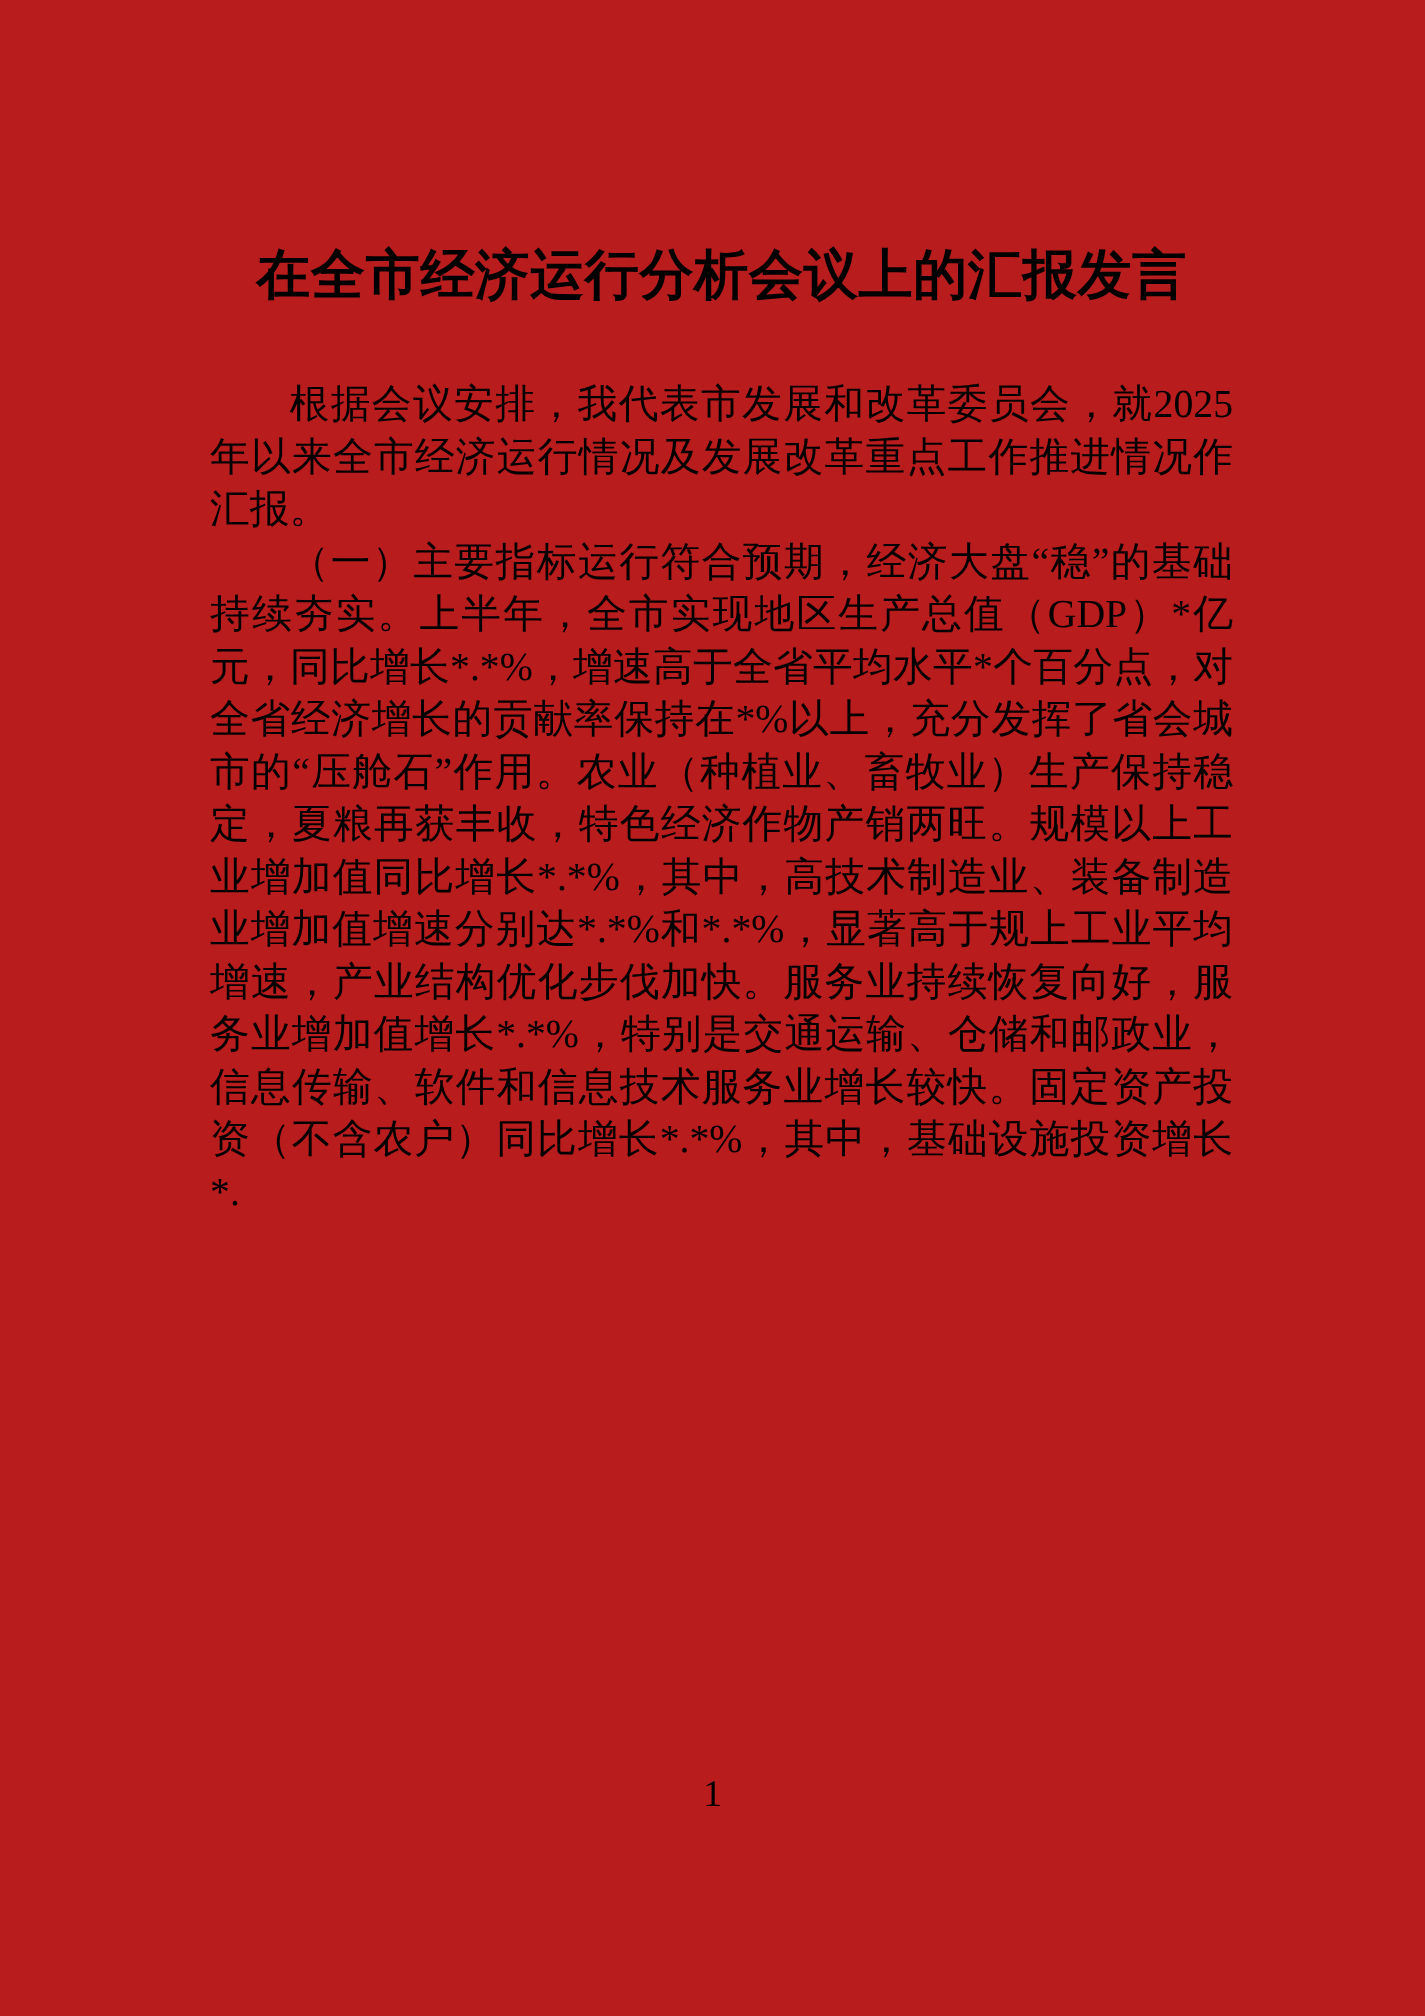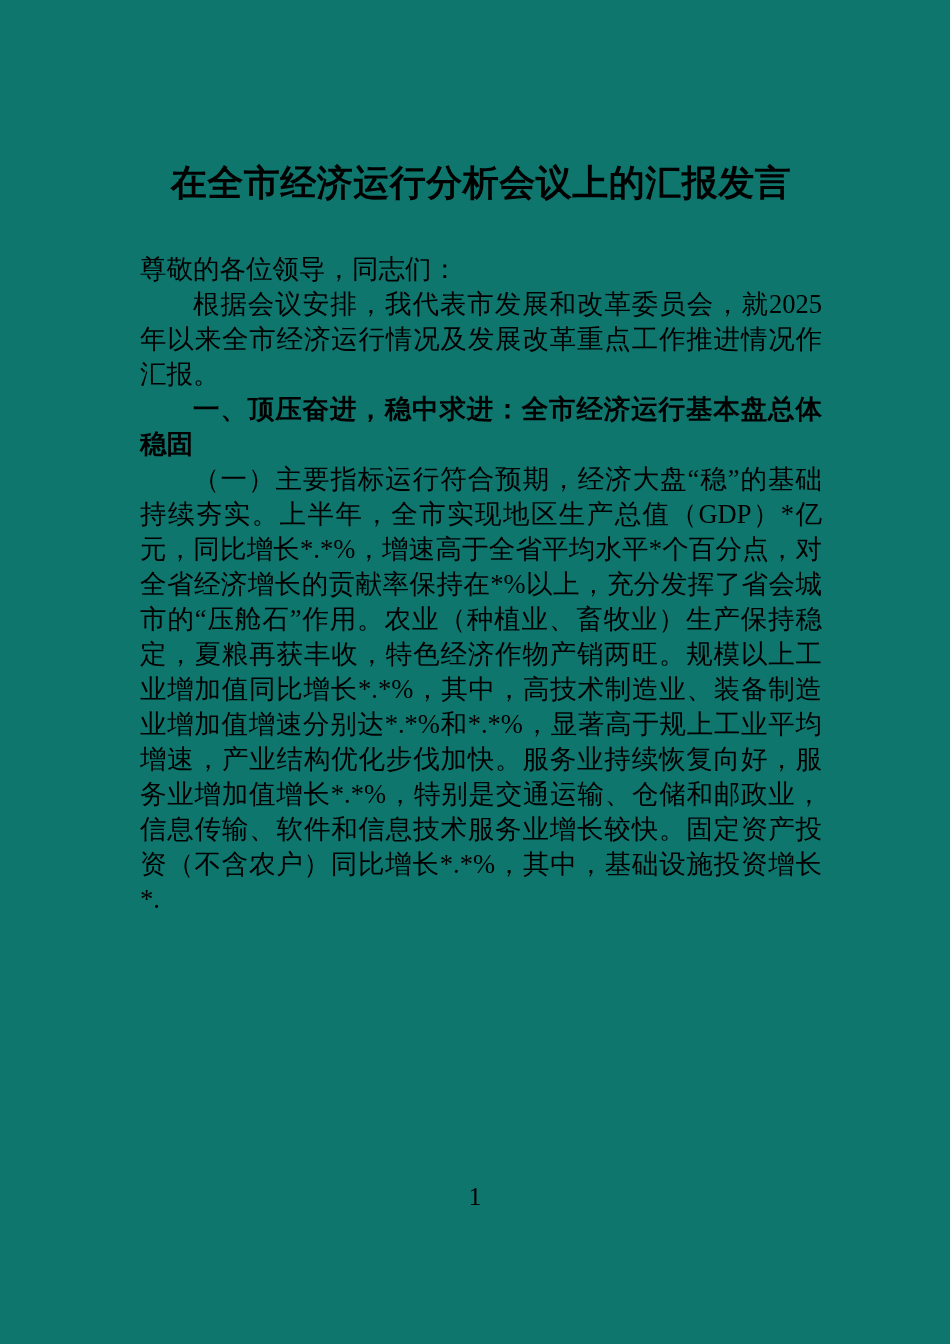--- a/index.html
+++ b/index.html
@@ -4,21 +4,21 @@
 <style>
   html, body {
     margin: 0;
     padding: 0;
     background: #ffffff;
   }
   .page {
     position: relative;
     width: 950px;
     height: 1344px;
-    background: #0f766e;
+    background: #b91c1c;
     color: #000000;
     font-family: "Liberation Serif", sans-serif;
     overflow: hidden;
   }
   .content {
     position: absolute;
     left: 140px;
     top: 160px;
     width: 682px;
   }
@@ -56,19 +56,17 @@
     font-size: 25px;
     line-height: 34px;
   }
 </style>
 </head>
 <body>
 
 <div class="page">
   <div class="content">
     <h1 class="title">在全市经济运行分析会议上的汇报发言</h1>
-    <p class="salutation">尊敬的各位领导，同志们：</p>
     <p class="body-para">根据会议安排，我代表市发展和改革委员会，就2025年以来全市经济运行情况及发展改革重点工作推进情况作汇报。</p>
-    <p class="body-para heading">一、顶压奋进，稳中求进：全市经济运行基本盘总体稳固</p>
     <p class="body-para">（一）主要指标运行符合预期，经济大盘“稳”的基础持续夯实。上半年，全市实现地区生产总值（GDP）*亿元，同比增长*.*%，增速高于全省平均水平*个百分点，对全省经济增长的贡献率保持在*%以上，充分发挥了省会城市的“压舱石”作用。农业（种植业、畜牧业）生产保持稳定，夏粮再获丰收，特色经济作物产销两旺。规模以上工业增加值同比增长*.*%，其中，高技术制造业、装备制造业增加值增速分别达*.*%和*.*%，显著高于规上工业平均增速，产业结构优化步伐加快。服务业持续恢复向好，服务业增加值增长*.*%，特别是交通运输、仓储和邮政业，信息传输、软件和信息技术服务业增长较快。固定资产投资（不含农户）同比增长*.*%，其中，基础设施投资增长*.</p>
   </div>
   <div class="page-number">1</div>
 </div>
 
 </body></html>

